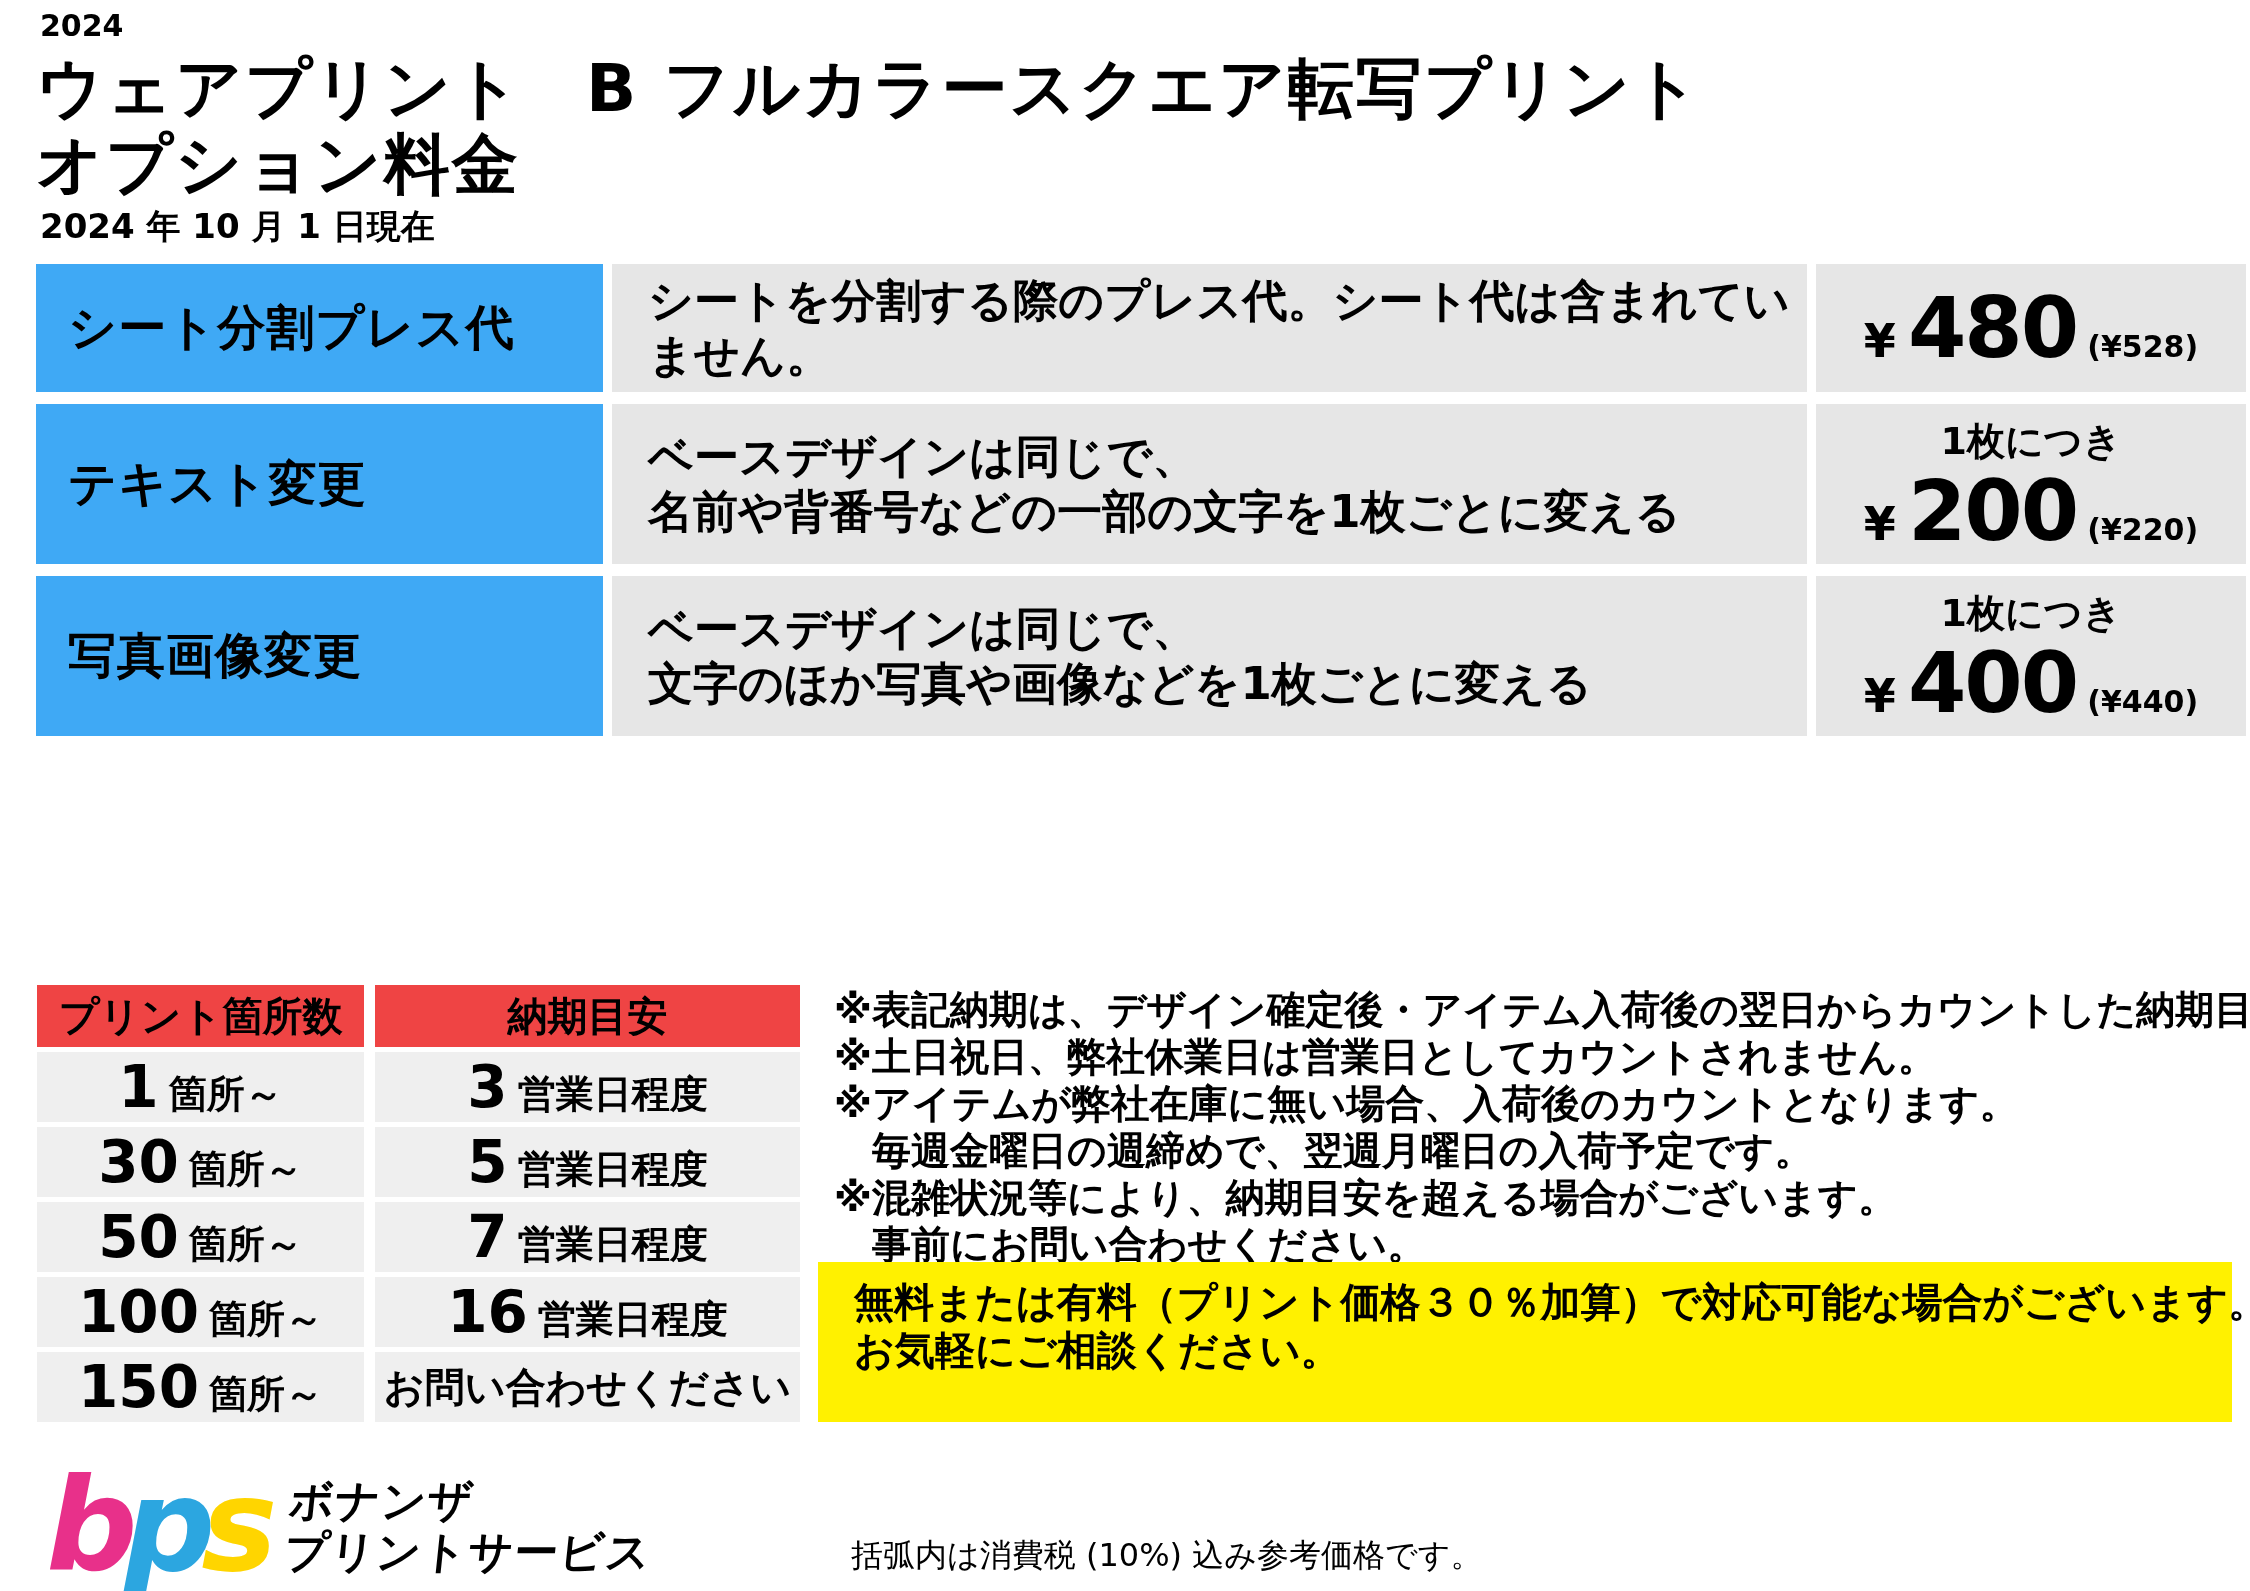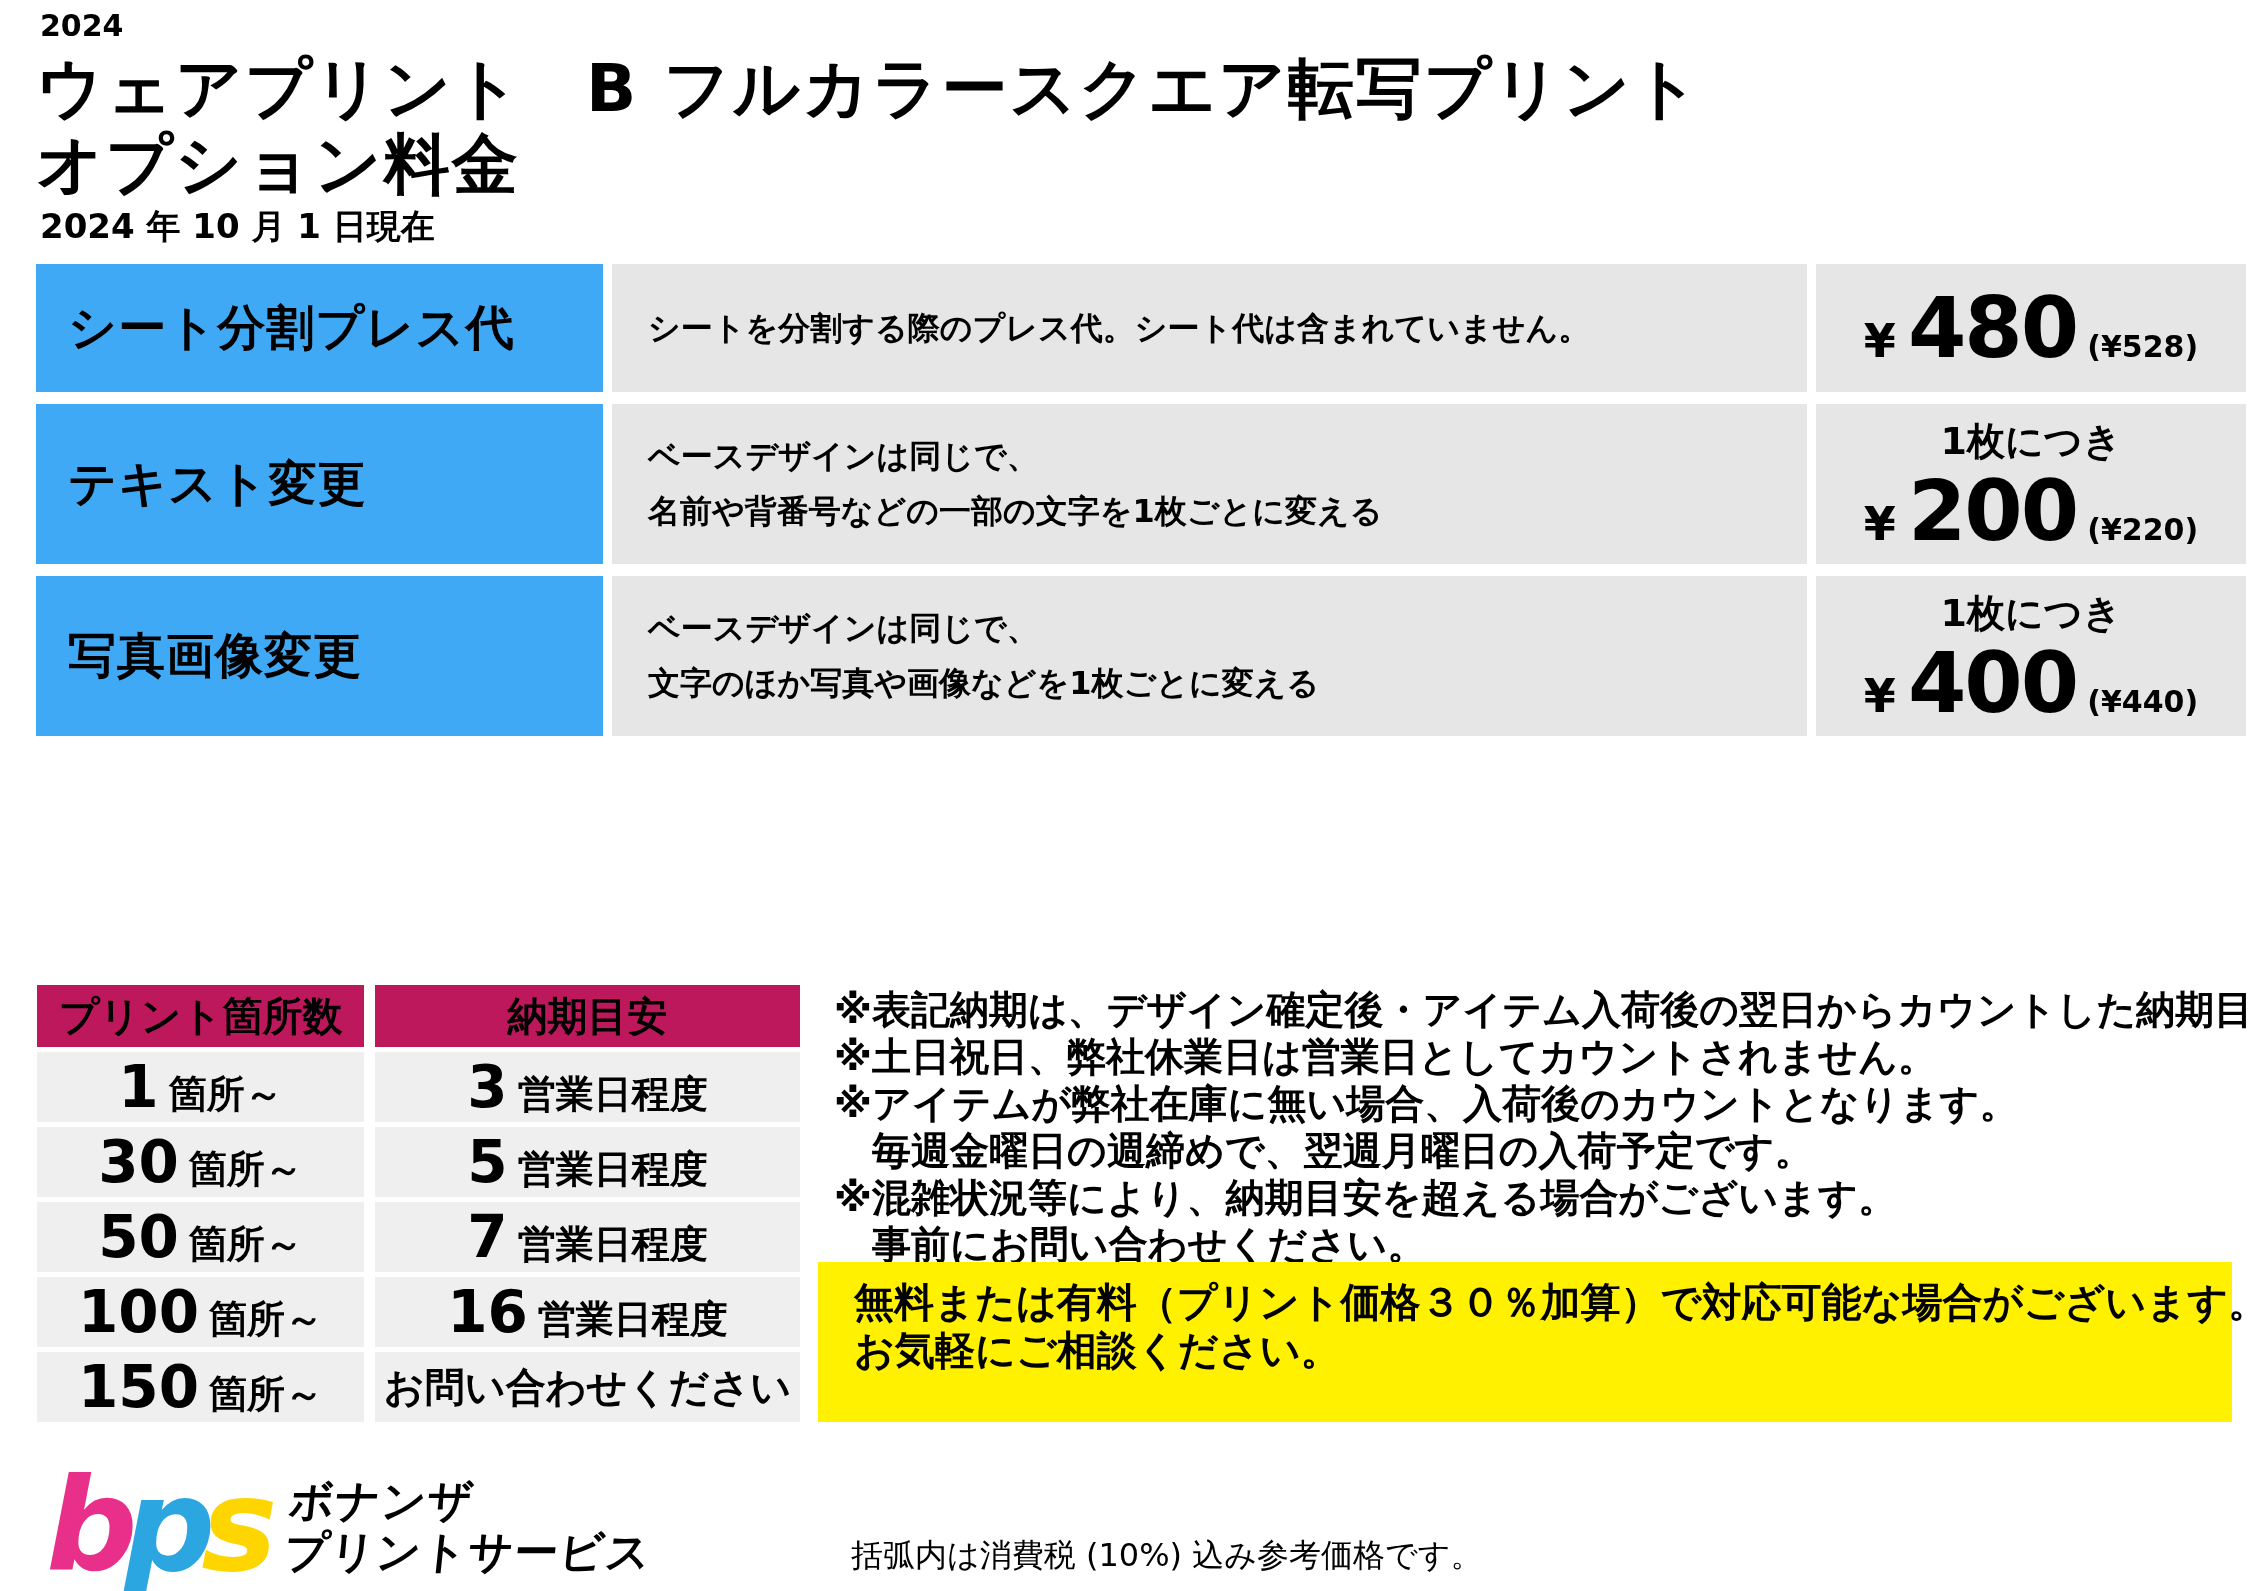--- a/index.html
+++ b/index.html
@@ -16,34 +16,34 @@
   
   .opt-table{
     position:absolute;left:30px;top:264px;width:2208px;
     display:grid;grid-template-columns:567px 1195px 430px;
     grid-template-rows:128px 160px 160px;gap:12px 9px;
   }
   .cell{box-sizing:border-box;}
   .cell-label{background:#3FA9F5;display:flex;align-items:center;padding-left:32px;
     font-size:48px;font-weight:900;letter-spacing:1px;}
   .cell-desc{background:#E6E6E6;display:flex;flex-direction:column;justify-content:center;
-    padding-left:36px;font-size:32px;font-weight:700;line-height:55px;}
+    padding-left:36px;font-size:45px;font-weight:700;line-height:55px;}
   .cell-price{background:#E6E6E6;display:flex;flex-direction:column;align-items:center;justify-content:center;}
   .unit{font-size:38px;font-weight:700;margin-bottom:2px;}
   .price-line{display:flex;align-items:baseline;}
   .yen{font-size:46px;font-weight:900;margin-right:12px;}
   .amount{font-size:84px;font-weight:900;letter-spacing:-2px;line-height:1;}
   .taxp{font-size:30px;font-weight:700;margin-left:10px;}
   
   .del-table{
     position:absolute;left:31px;top:985px;
     display:grid;grid-template-columns:327px 425px;
     grid-template-rows:62px repeat(5,70px);gap:5px 11px;
   }
-  .del-head{background:#be185d;display:flex;align-items:center;justify-content:center;
+  .del-head{background:#ef4444;display:flex;align-items:center;justify-content:center;
     font-size:40px;font-weight:900;}
   .del-cell{background:#EFEFEF;display:flex;align-items:baseline;justify-content:center;font-weight:900;}
   .del-num{font-size:58px;line-height:70px;}
   .del-suf{font-size:38px;margin-left:10px;}
   .del-contact{font-size:40px;line-height:70px;}
   
   .notes{position:absolute;left:828px;top:986px;width:1420px;
     font-size:39px;font-weight:700;line-height:47px;}
   .note-line{white-space:nowrap;}
   .note-line.indent{padding-left:38px;}

